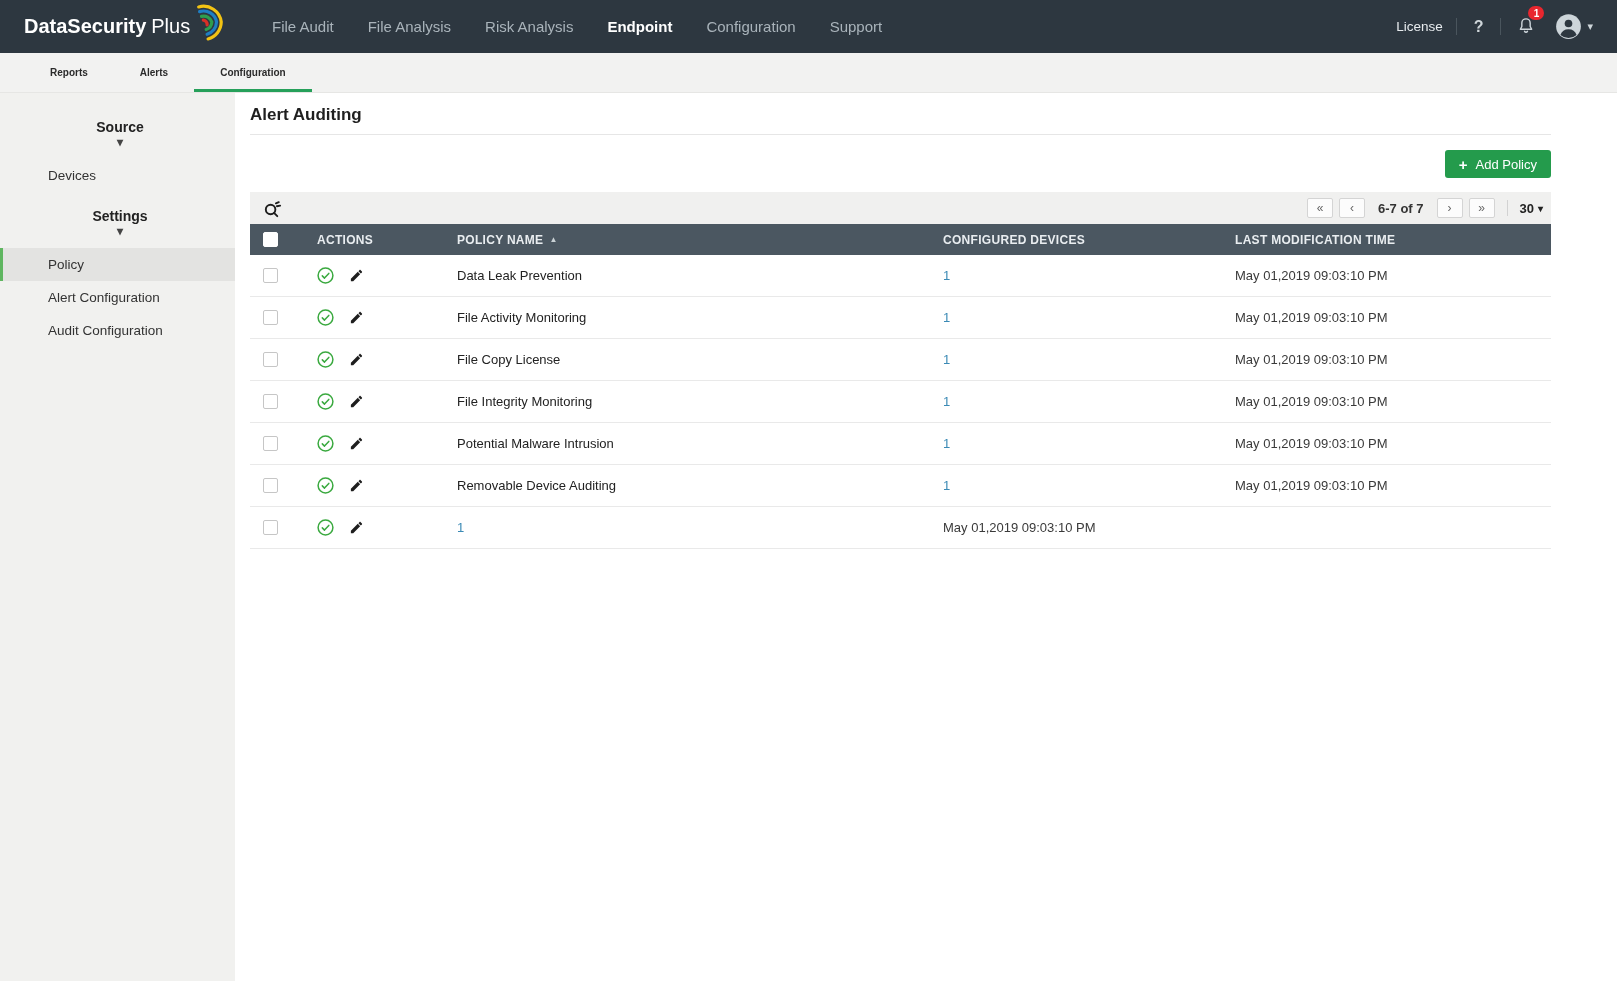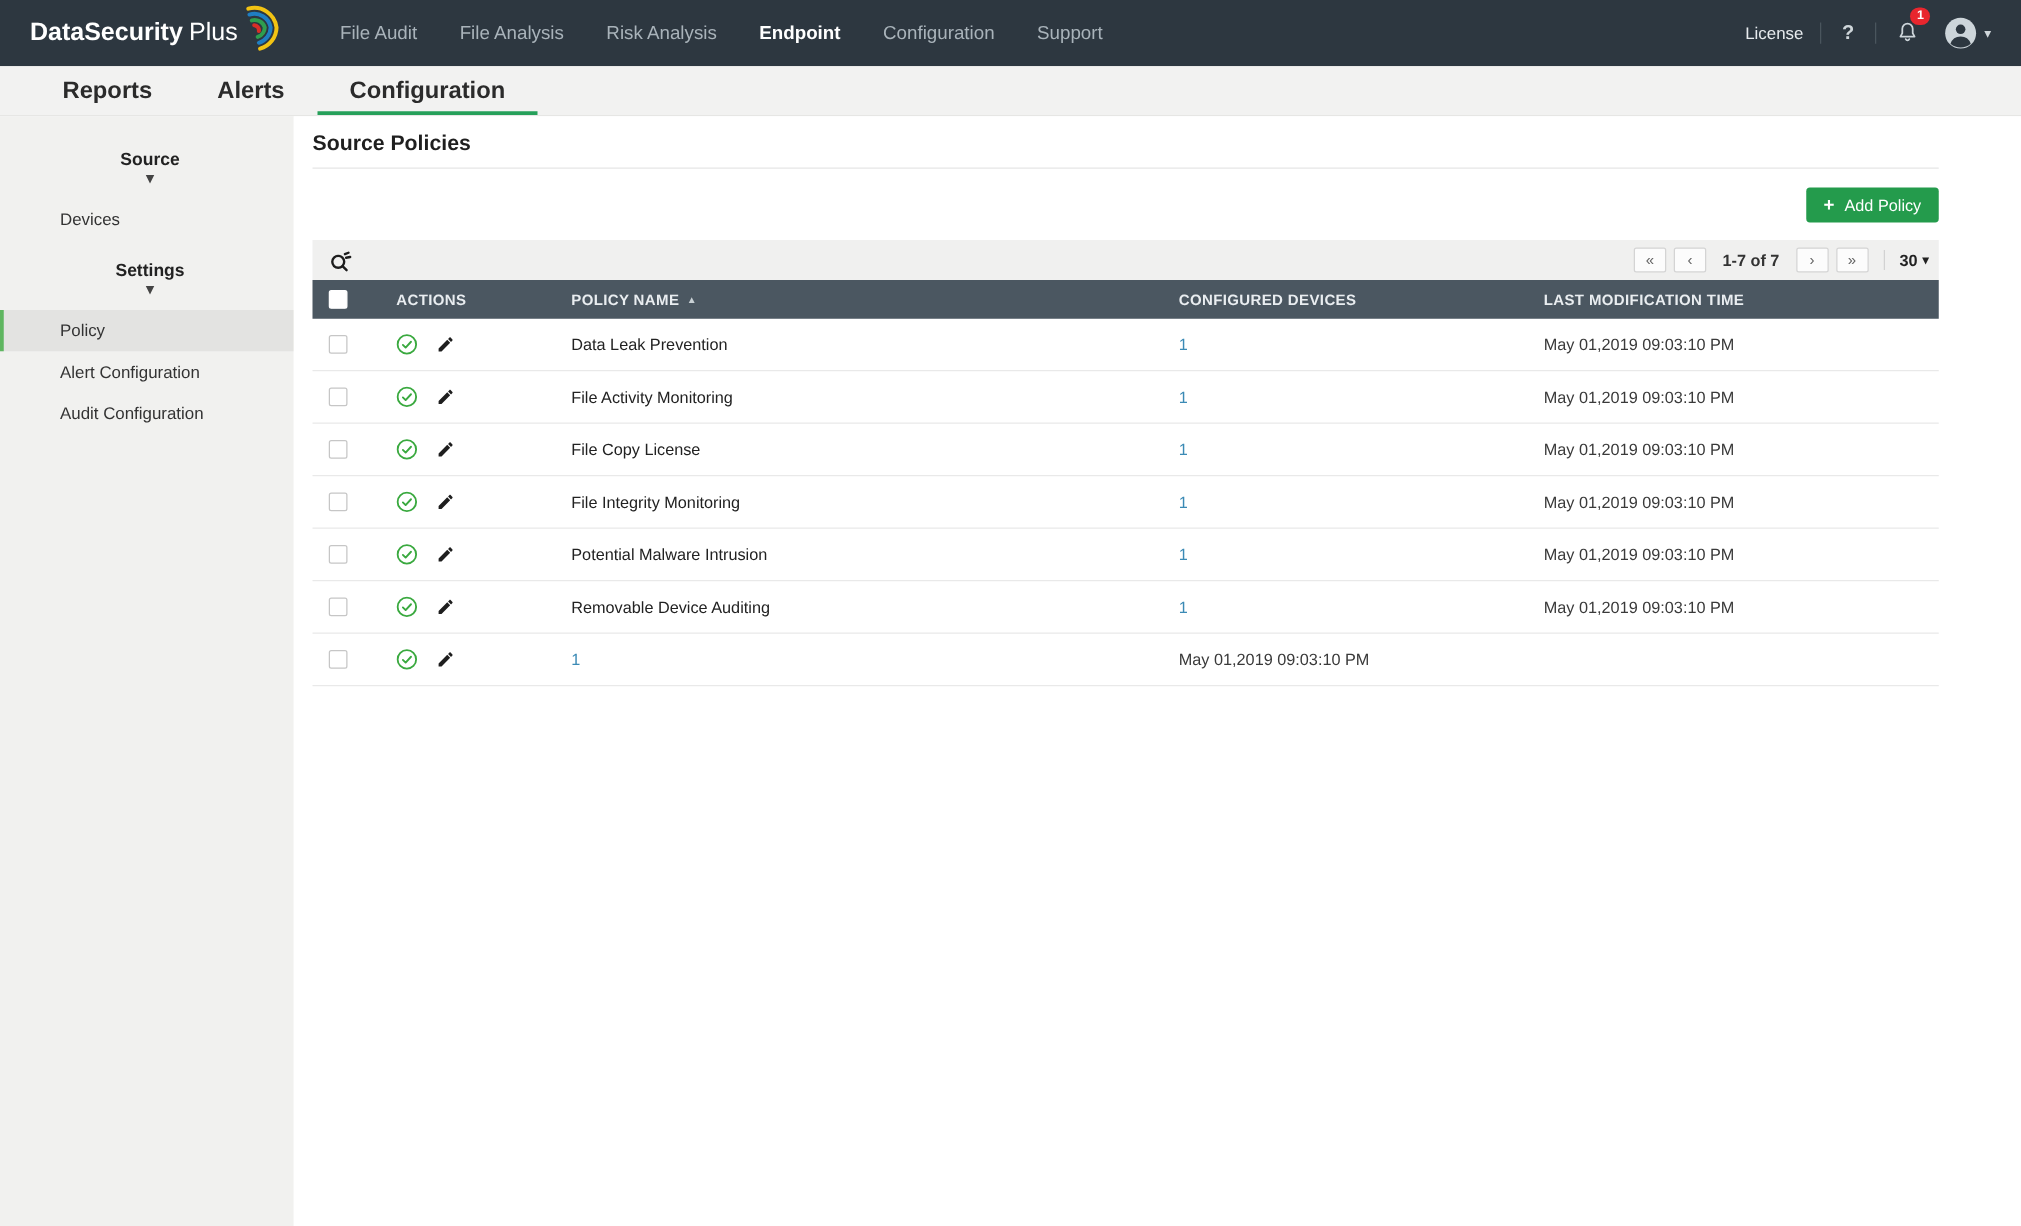--- a/index.html
+++ b/index.html
@@ -31,21 +31,21 @@
   .help{color:#cfd6da;font-size:16px;font-weight:700;cursor:pointer;padding:0 4px;}
   .bell-wrap{position:relative;cursor:pointer;padding:2px 6px 0 2px;}
   .badge{position:absolute;top:-7px;left:14px;min-width:16px;height:14px;border-radius:8px;
     background:var(--badge-red);color:#fff;font-size:10px;font-weight:700;
     display:flex;align-items:center;justify-content:center;padding:0 3px;}
   .avatar-wrap{display:flex;align-items:center;gap:5px;cursor:pointer;}
   .avatar-caret{color:#cfd6da;font-size:11px;}
 
   
   .subnav{height:40px;background:#f2f2f1;border-bottom:1px solid #e6e6e4;display:flex;padding-left:24px;}
-  .subtab{padding:0 26px;display:flex;align-items:center;font-size:19px;font-weight:600;color:#2b2b2b;
+  .subtab{padding:0 26px;display:flex;align-items:center;font-size:10px;font-weight:600;color:#2b2b2b;
     cursor:pointer;border-bottom:3px solid transparent;padding-top:3px;}
   .subtab.active{font-weight:700;border-bottom-color:var(--subnav-green);}
 
   
   .content{display:flex;height:888px;}
   .sidebar{width:235px;background:#f1f1ef;padding-top:10px;flex-shrink:0;}
   .side-group-header{display:flex;align-items:center;justify-content:space-between;
     padding:16px 18px 10px 23px;font-size:14px;font-weight:700;color:#222;cursor:pointer;flex-direction:column;}
   .side-caret{font-size:12px;color:#444;}
   .side-item{padding:9px 18px 9px 45px;font-size:13.5px;color:#333;cursor:pointer;border-left:3px solid transparent;}
@@ -150,42 +150,42 @@
     <div class="side-group-header">
       <span>Settings</span>
       <span class="side-caret">▾</span>
     </div>
     <div class="side-item selected">Policy</div>
     <div class="side-item">Alert Configuration</div>
     <div class="side-item">Audit Configuration</div>
   </aside>
 
   <main class="main">
-    <h1 class="page-title">Source Policies</h1>
+    <h1 class="page-title">Alert Auditing</h1>
 
     <div class="actions-row">
       <button class="btn-add">
         <span class="btn-plus">+</span>
         <span>Add Policy</span>
       </button>
     </div>
 
     <div class="toolbar">
       <span class="search-btn">
         <svg width="21" height="21" viewBox="0 0 22 22" fill="none" stroke="#1d1d1d" stroke-width="2" stroke-linecap="round">
           <circle cx="9" cy="12" r="5"></circle>
           <line x1="12.6" y1="15.6" x2="16" y2="19"></line>
           <line x1="14.6" y1="5.6" x2="17.6" y2="4.4"></line>
           <line x1="15.6" y1="8.6" x2="19" y2="8"></line>
         </svg>
       </span>
       <div class="pagination">
         <span class="pg-btn">«</span>
         <span class="pg-btn">‹</span>
-        <span class="pg-range">1-7 of 7</span>
+        <span class="pg-range">6-7 of 7</span>
         <span class="pg-btn">›</span>
         <span class="pg-btn">»</span>
         <span class="pg-sep"></span>
         <span class="pg-size">
           <span>30</span>
           <span class="caret">▾</span>
         </span>
       </div>
     </div>
 

